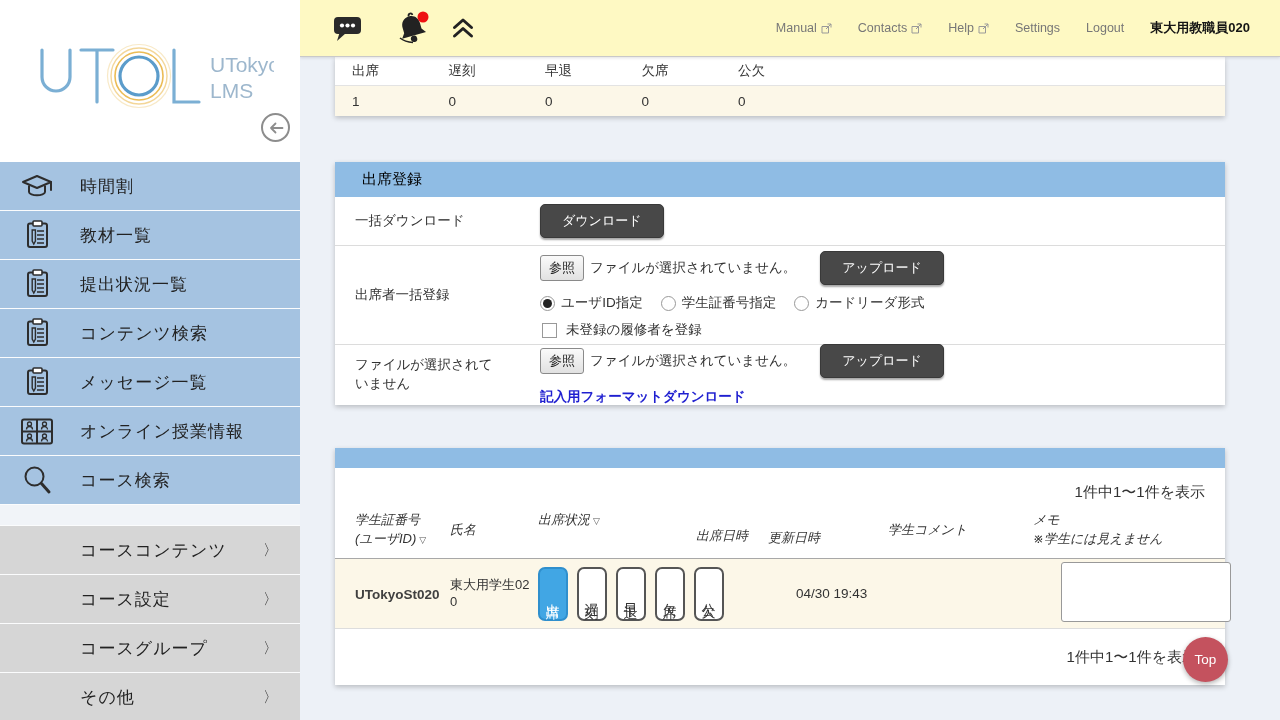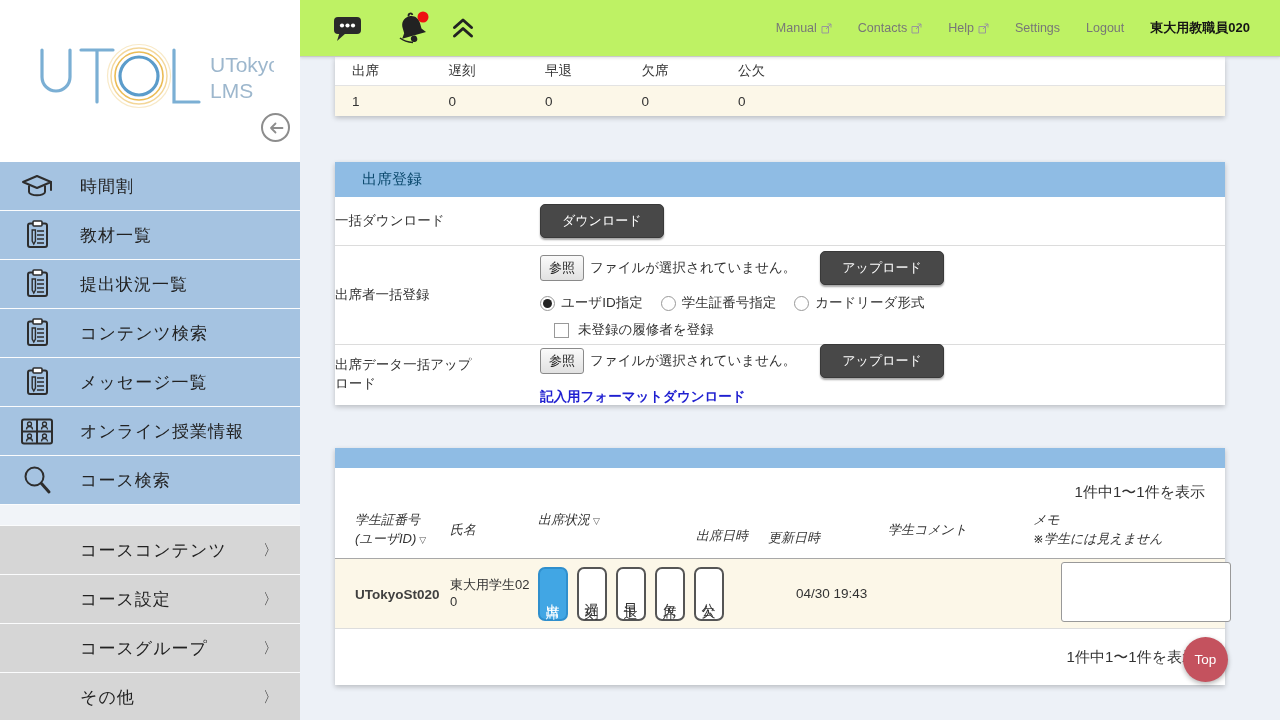--- a/index.html
+++ b/index.html
@@ -17,61 +17,61 @@
   .menu{position:absolute;left:0;top:162px;width:300px;}
   .menu-item{height:48px;background:#a5c3e1;border-bottom:1px solid #fbfcfd;display:flex;
     align-items:center;box-sizing:content-box;cursor:pointer;}
   .menu-item.gray{background:#d6d6d6;}
   .menu-strip{height:20px;background:#f1f4f8;border-bottom:1px solid #fbfcfd;}
   .mi-icon{width:34px;margin-left:20px;display:flex;justify-content:center;align-items:center;}
   .mi-label{margin-left:26px;font-size:17px;color:#222;letter-spacing:1px;}
   .mi-label.noicon{margin-left:80px;}
   .mi-chevron{margin-left:auto;margin-right:22px;font-size:15px;color:#333;}
   
-  .topbar{position:absolute;left:300px;top:0;width:980px;height:57px;background:#bef264;
+  .topbar{position:absolute;left:300px;top:0;width:980px;height:57px;background:#fef9c3;
     border-bottom:1px solid #c9c9c9;box-shadow:0 1px 3px rgba(0,0,0,.12);box-sizing:border-box;
     display:flex;align-items:center;z-index:5;}
   .tb-icon{display:flex;align-items:center;cursor:pointer;}
   .tb-chat{margin-left:33px;}
   .tb-bell{margin-left:32px;position:relative;}
   .tb-collapse{margin-left:18px;}
   .tb-links{margin-left:auto;display:flex;align-items:center;gap:26px;padding-right:30px;}
   .tb-link{font-size:12.5px;color:#777;display:flex;align-items:center;gap:4px;cursor:pointer;white-space:nowrap;}
   .tb-user{font-size:13px;color:#151515;font-weight:bold;white-space:nowrap;}
   
   .main{position:absolute;left:300px;top:57px;width:980px;height:663px;}
   .panel{position:absolute;left:35px;width:890px;background:#fff;box-shadow:0 2px 5px rgba(0,0,0,.22);}
   
   .panel-summary{top:0;}
   .sum-head{display:flex;height:28px;align-items:center;border-bottom:1px solid #e3e3e3;}
   .sum-row{display:flex;height:30px;align-items:center;background:#fcf7e8;}
   .sum-cell{flex:0 0 96.5px;box-sizing:border-box;padding-left:17px;font-size:13.5px;color:#333;}
   
   .panel-register{top:105px;}
   .p2-header{height:35px;background:#8fbce4;display:flex;align-items:center;padding-left:27px;
-    box-sizing:border-box;font-size:15px;font-weight:500;color:#0c4a6e;}
+    box-sizing:border-box;font-size:15px;font-weight:500;color:#000000;}
   .p2-row{display:flex;border-bottom:1px solid #dcdcdc;align-items:center;box-sizing:border-box;background:#fff;}
   .p2-row.last{border-bottom:none;}
-  .p2-label{flex:0 0 205px;box-sizing:border-box;font-size:13.5px;color:#333;line-height:1.4;}
+  .p2-label{flex:0 0 205px;box-sizing:border-box;padding-left:20px;font-size:13.5px;color:#333;line-height:1.4;}
   .p2-label .wrapbox{display:block;max-width:140px;}
   .p2-content{display:flex;flex-direction:column;justify-content:center;gap:9px;}
   .fileline{display:flex;align-items:center;}
   .btn-dark{background:#484848;color:#fff;font-size:13px;padding:7px 21px;border-radius:5px;
     border:1px solid #393939;box-shadow:0 2px 2px rgba(0,0,0,.35);cursor:pointer;
     font-family:inherit;white-space:nowrap;}
   .btn-browse{background:linear-gradient(#fafafa,#e1e1e1);border:1px solid #8a8a8a;border-radius:3px;
     font-size:13px;color:#222;padding:3px 8px;cursor:pointer;font-family:inherit;}
   .file-text{font-size:13.5px;color:#333;margin-left:6px;margin-right:24px;white-space:nowrap;}
   .radioline{display:flex;align-items:center;gap:18px;}
   .radio-group{display:flex;align-items:center;gap:6px;cursor:pointer;}
   .radio{width:15px;height:15px;border-radius:50%;border:1px solid #999;background:#fff;
     box-sizing:border-box;position:relative;flex:0 0 15px;}
   .radio.sel::after{content:"";position:absolute;left:2px;top:2px;width:9px;height:9px;border-radius:50%;background:#222;}
   .ctrl-label{font-size:13.5px;color:#333;white-space:nowrap;}
-  .checkline{display:flex;align-items:center;gap:9px;margin-left:14px;}
+  .checkline{display:flex;align-items:center;gap:9px;margin-left:2px;}
   .checkbox{width:15px;height:15px;border:1px solid #999;background:#fff;box-sizing:border-box;cursor:pointer;}
   .link{color:#1f1fd0;font-weight:bold;font-size:13.5px;cursor:pointer;text-decoration:none;}
   
   .panel-list{top:391px;}
   .p3-bluebar{height:20px;background:#8fbce4;}
   .p3-count{height:34px;display:flex;align-items:flex-end;justify-content:flex-end;
     padding-right:20px;font-size:15px;color:#333;box-sizing:border-box;}
   .p3-head{display:flex;height:57px;border-bottom:1px solid #a8a8a8;box-sizing:border-box;
     font-size:13px;color:#333;line-height:1.45;font-style:italic;}
   .hc{box-sizing:border-box;}
@@ -348,21 +348,21 @@
         </div>
         <div class="checkline">
           <span class="checkbox"></span>
           <span class="ctrl-label">未登録の履修者を登録</span>
         </div>
       </div>
     </div>
 
     <div class="p2-row last" style="height:60px;">
       <div class="p2-label">
-        <span class="wrapbox">出席データ一括アップロード</span>
+        <span class="wrapbox">ファイルが選択されていません</span>
       </div>
       <div class="p2-content">
         <div class="fileline">
           <button class="btn-browse">参照</button>
           <span class="file-text">ファイルが選択されていません。</span>
           <button class="btn-dark">アップロード</button>
         </div>
         <div>
           <a class="link">記入用フォーマットダウンロード</a>
         </div>

